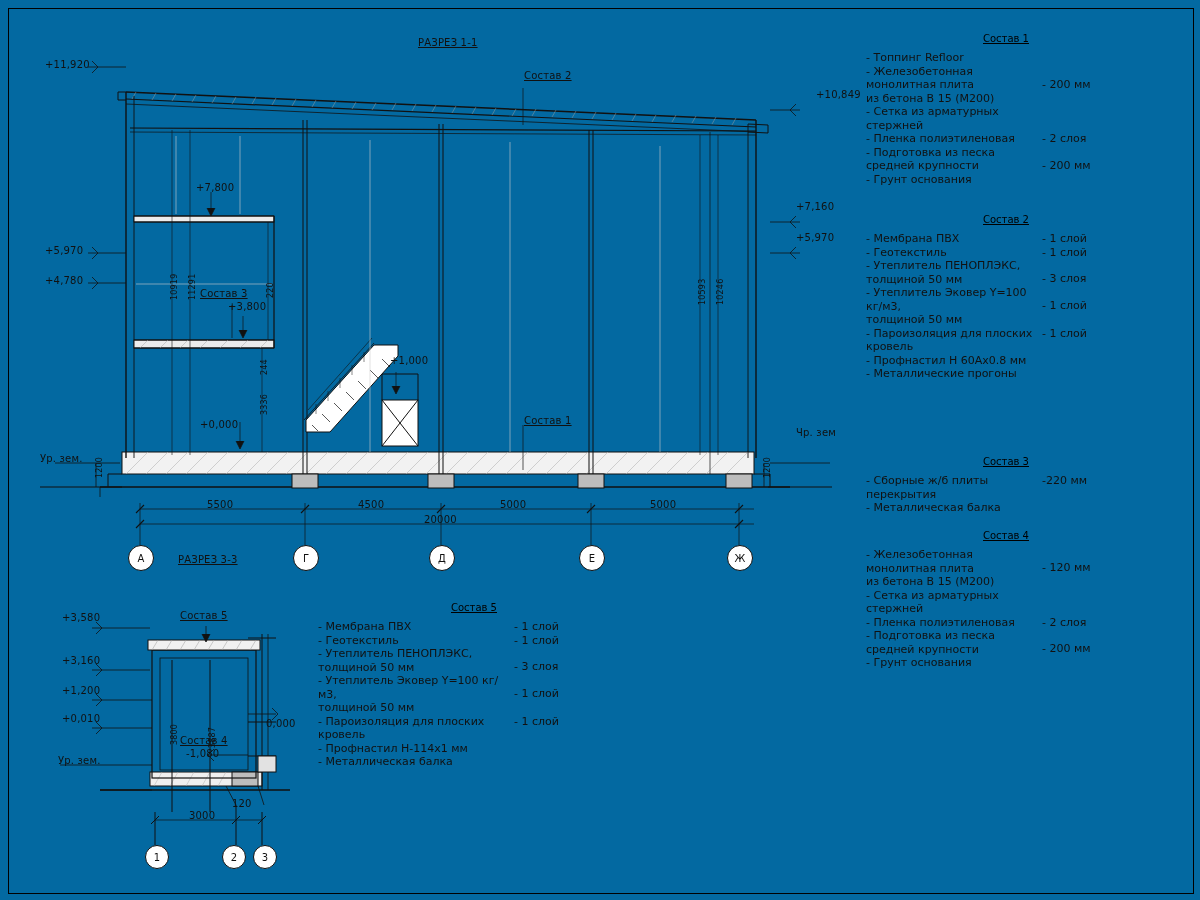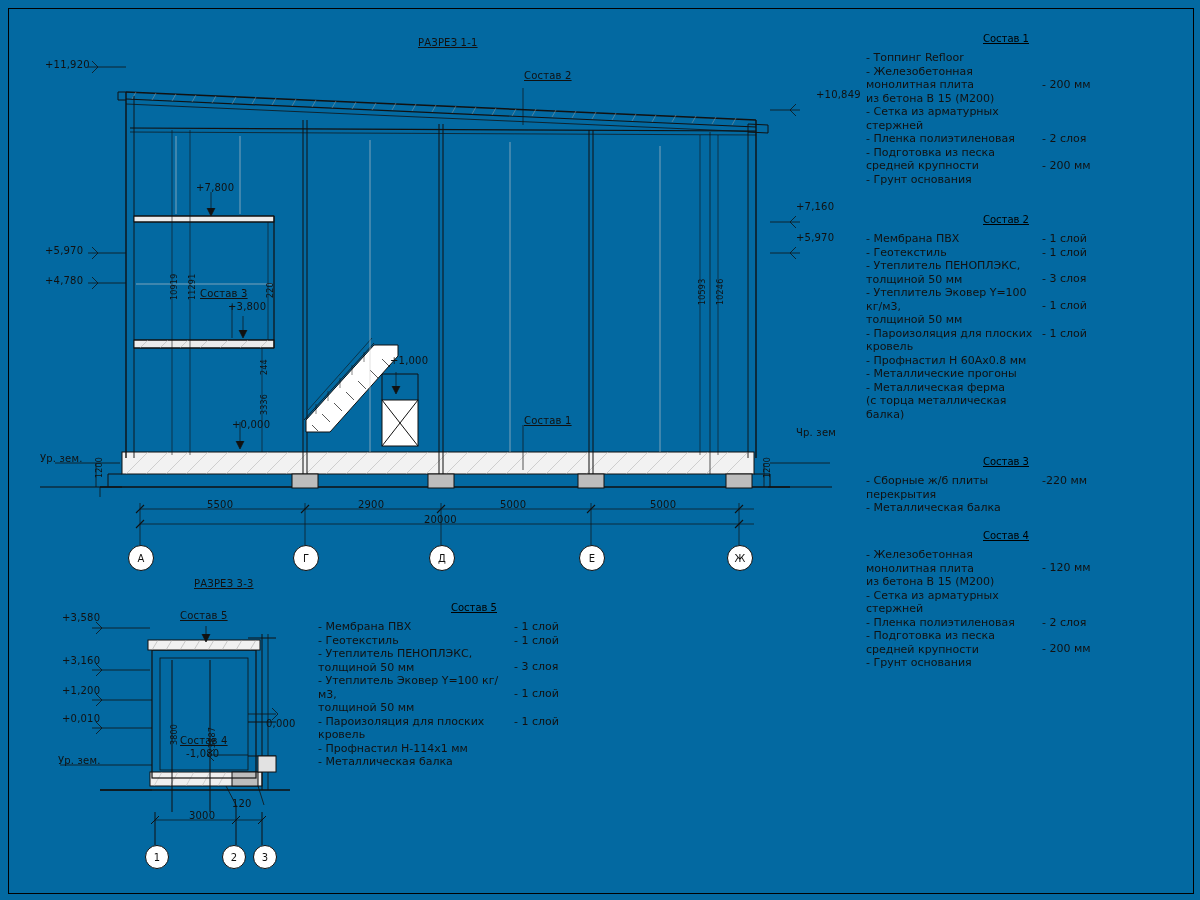--- a/index.html
+++ b/index.html
@@ -258,21 +258,21 @@
 
   <div class="t u" style="left:418px;top:37px;">РАЗРЕЗ 1-1</div>
   <div class="t u" style="left:524px;top:70px;">Состав 2</div>
   <div class="t u" style="left:200px;top:288px;">Состав 3</div>
   <div class="t u" style="left:524px;top:415px;">Состав 1</div>
 
   <div class="t" style="left:45px;top:59px;">+11,920</div>
   <div class="t" style="left:196px;top:182px;">+7,800</div>
   <div class="t" style="left:45px;top:245px;">+5,970</div>
   <div class="t" style="left:45px;top:275px;">+4,780</div>
-  <div class="t" style="left:200px;top:419px;margin-left:32px;">+0,000</div>
+  <div class="t" style="left:200px;top:419px;">+0,000</div>
 
   <div class="t" style="left:796px;top:89px;margin-left:20px;">+10,849</div>
   <div class="t" style="left:796px;top:201px;">+7,160</div>
   <div class="t" style="left:796px;top:232px;">+5,970</div>
 
   <div class="t" style="left:208px;top:301px;margin-left:20px;">+3,800</div>
   <div class="t" style="left:390px;top:355px;">+1,000</div>
 
   <div class="t sm" style="left:40px;top:453px;">Ур. зем.</div>
   <div class="t sm" style="left:796px;top:427px;">Чр. зем</div>
@@ -281,21 +281,21 @@
 
   <div class="t xs rot" style="left:170px;top:300px;">10919</div>
   <div class="t xs rot" style="left:188px;top:300px;">11291</div>
   <div class="t xs rot" style="left:266px;top:298px;">220</div>
   <div class="t xs rot" style="left:260px;top:375px;">244</div>
   <div class="t xs rot" style="left:260px;top:415px;">3336</div>
   <div class="t xs rot" style="left:698px;top:305px;">10593</div>
   <div class="t xs rot" style="left:716px;top:305px;">10246</div>
 
   <div class="t sm" style="left:207px;top:499px;">5500</div>
-  <div class="t sm" style="left:358px;top:499px;">2900</div>
+  <div class="t sm" style="left:358px;top:499px;">4500</div>
   <div class="t sm" style="left:500px;top:499px;">5000</div>
   <div class="t sm" style="left:650px;top:499px;">5000</div>
   <div class="t sm" style="left:424px;top:514px;">20000</div>
 
   <div class="circ" style="left:128px;top:545px;width:24px;height:24px;">А</div>
   <div class="circ" style="left:293px;top:545px;width:24px;height:24px;">Г</div>
   <div class="circ" style="left:429px;top:545px;width:24px;height:24px;">Д</div>
   <div class="circ" style="left:579px;top:545px;width:24px;height:24px;">Е</div>
   <div class="circ" style="left:727px;top:545px;width:24px;height:24px;">Ж</div>
 
@@ -368,21 +368,21 @@
       <line x1="248" y1="714" x2="276" y2="714"></line>
         <path d="M272 708 L278 714 L272 720"></path>
 
       <line x1="206" y1="626" x2="206" y2="640"></line>
         <path d="M202 634 L206 642 L210 634" fill="#111"></path>
       <line x1="226" y1="786" x2="236" y2="805"></line>
       <line x1="258" y1="786" x2="264" y2="805"></line>
     </g>
   </svg>
 
-  <div class="t u" style="left:178px;top:578px;margin-left:16px;">РАЗРЕЗ 3-3</div>
+  <div class="t u" style="left:178px;top:554px;">РАЗРЕЗ 3-3</div>
   <div class="t u" style="left:180px;top:610px;">Состав 5</div>
   <div class="t u" style="left:180px;top:735px;">Состав 4</div>
 
   <div class="t" style="left:62px;top:612px;text-align:right;">+3,580</div>
   <div class="t" style="left:62px;top:655px;">+3,160</div>
   <div class="t" style="left:62px;top:685px;">+1,200</div>
   <div class="t" style="left:62px;top:713px;">+0,010</div>
   <div class="t" style="left:186px;top:748px;">-1,080</div>
   <div class="t sm" style="left:266px;top:718px;">0,000</div>
   <div class="t sm" style="left:58px;top:755px;">Ур. зем.</div>
@@ -453,22 +453,20 @@
       </div>
     <div class="row">
         <div class="txt">- Профнастил Н 60Ах0.8 мм</div>
         <div class="val"></div>
       </div>
     <div class="row">
         <div class="txt">- Металлические прогоны</div>
         <div class="val"></div>
       </div>
     <div class="row">
-        <div class="txt">- Металлическая ферма
-  (с торца металлическая балка)</div>
         <div class="val"></div>
       </div>
   </div>
 
   <div class="spec" style="left:866px;top:456px;width:280px;">
     <div class="hdr">Состав 3</div>
     <div class="row">
         <div class="txt">- Сборные ж/б плиты перекрытия</div>
         <div class="val">-220 мм</div>
       </div>

